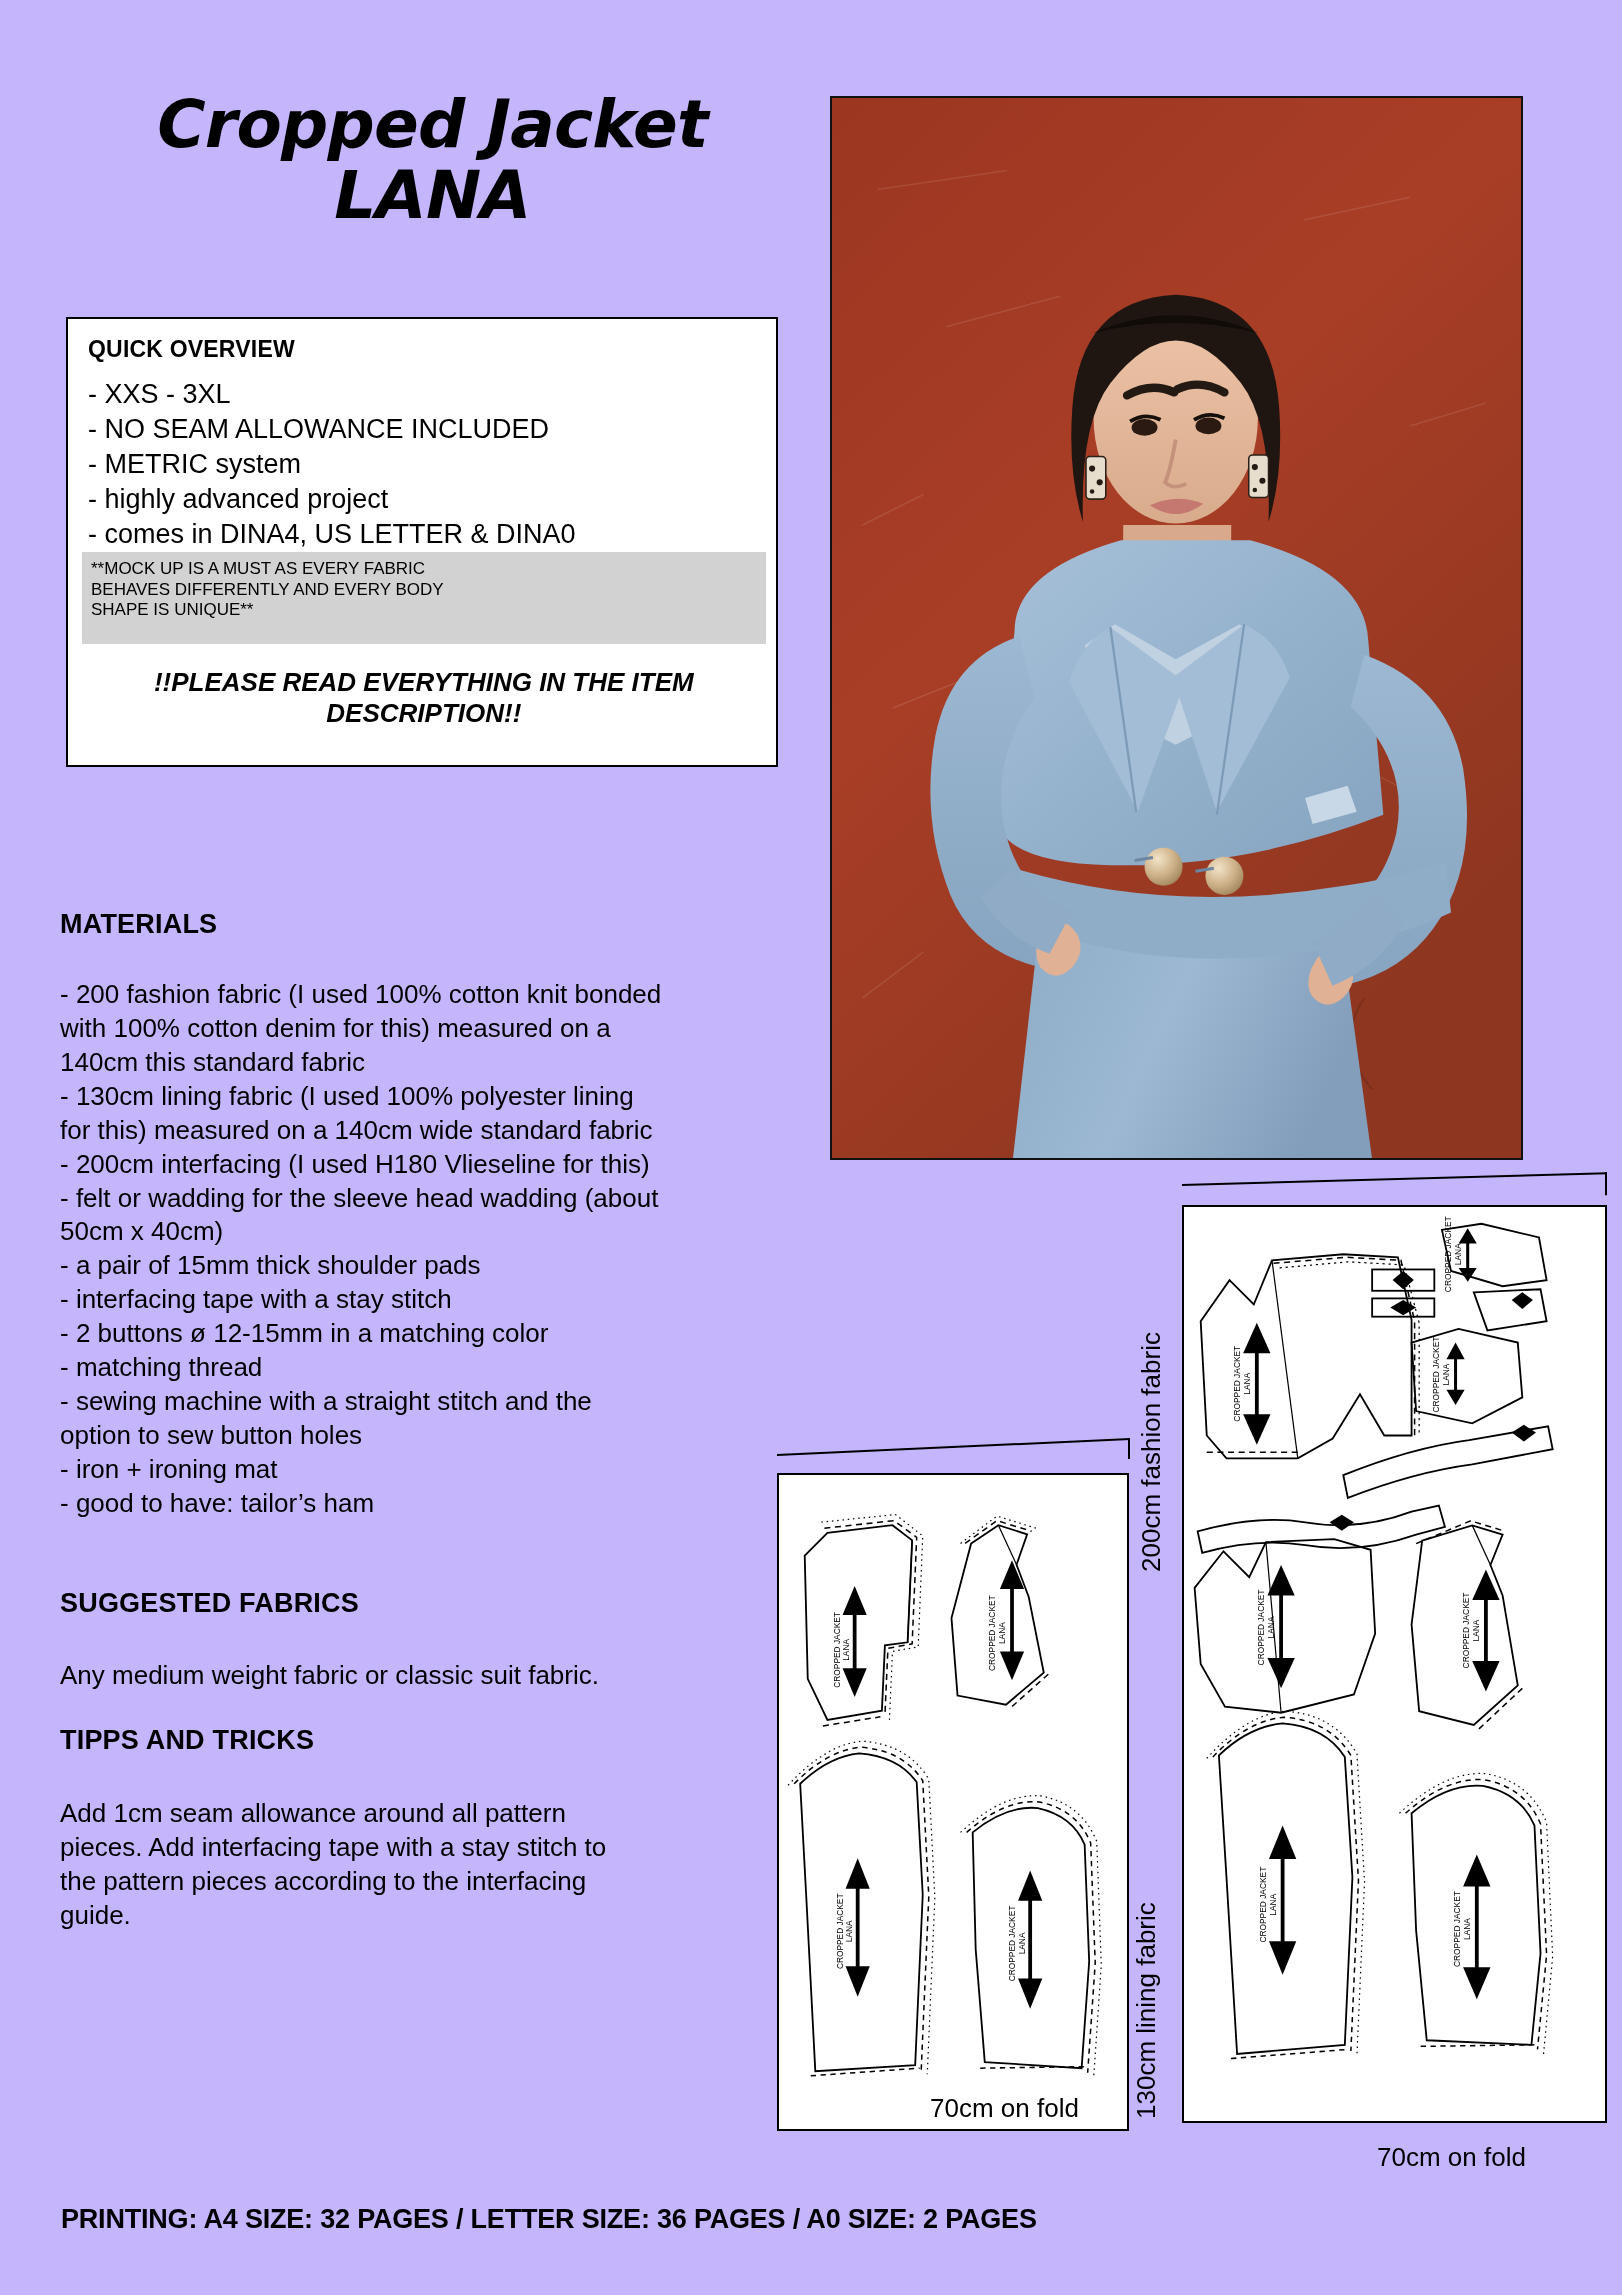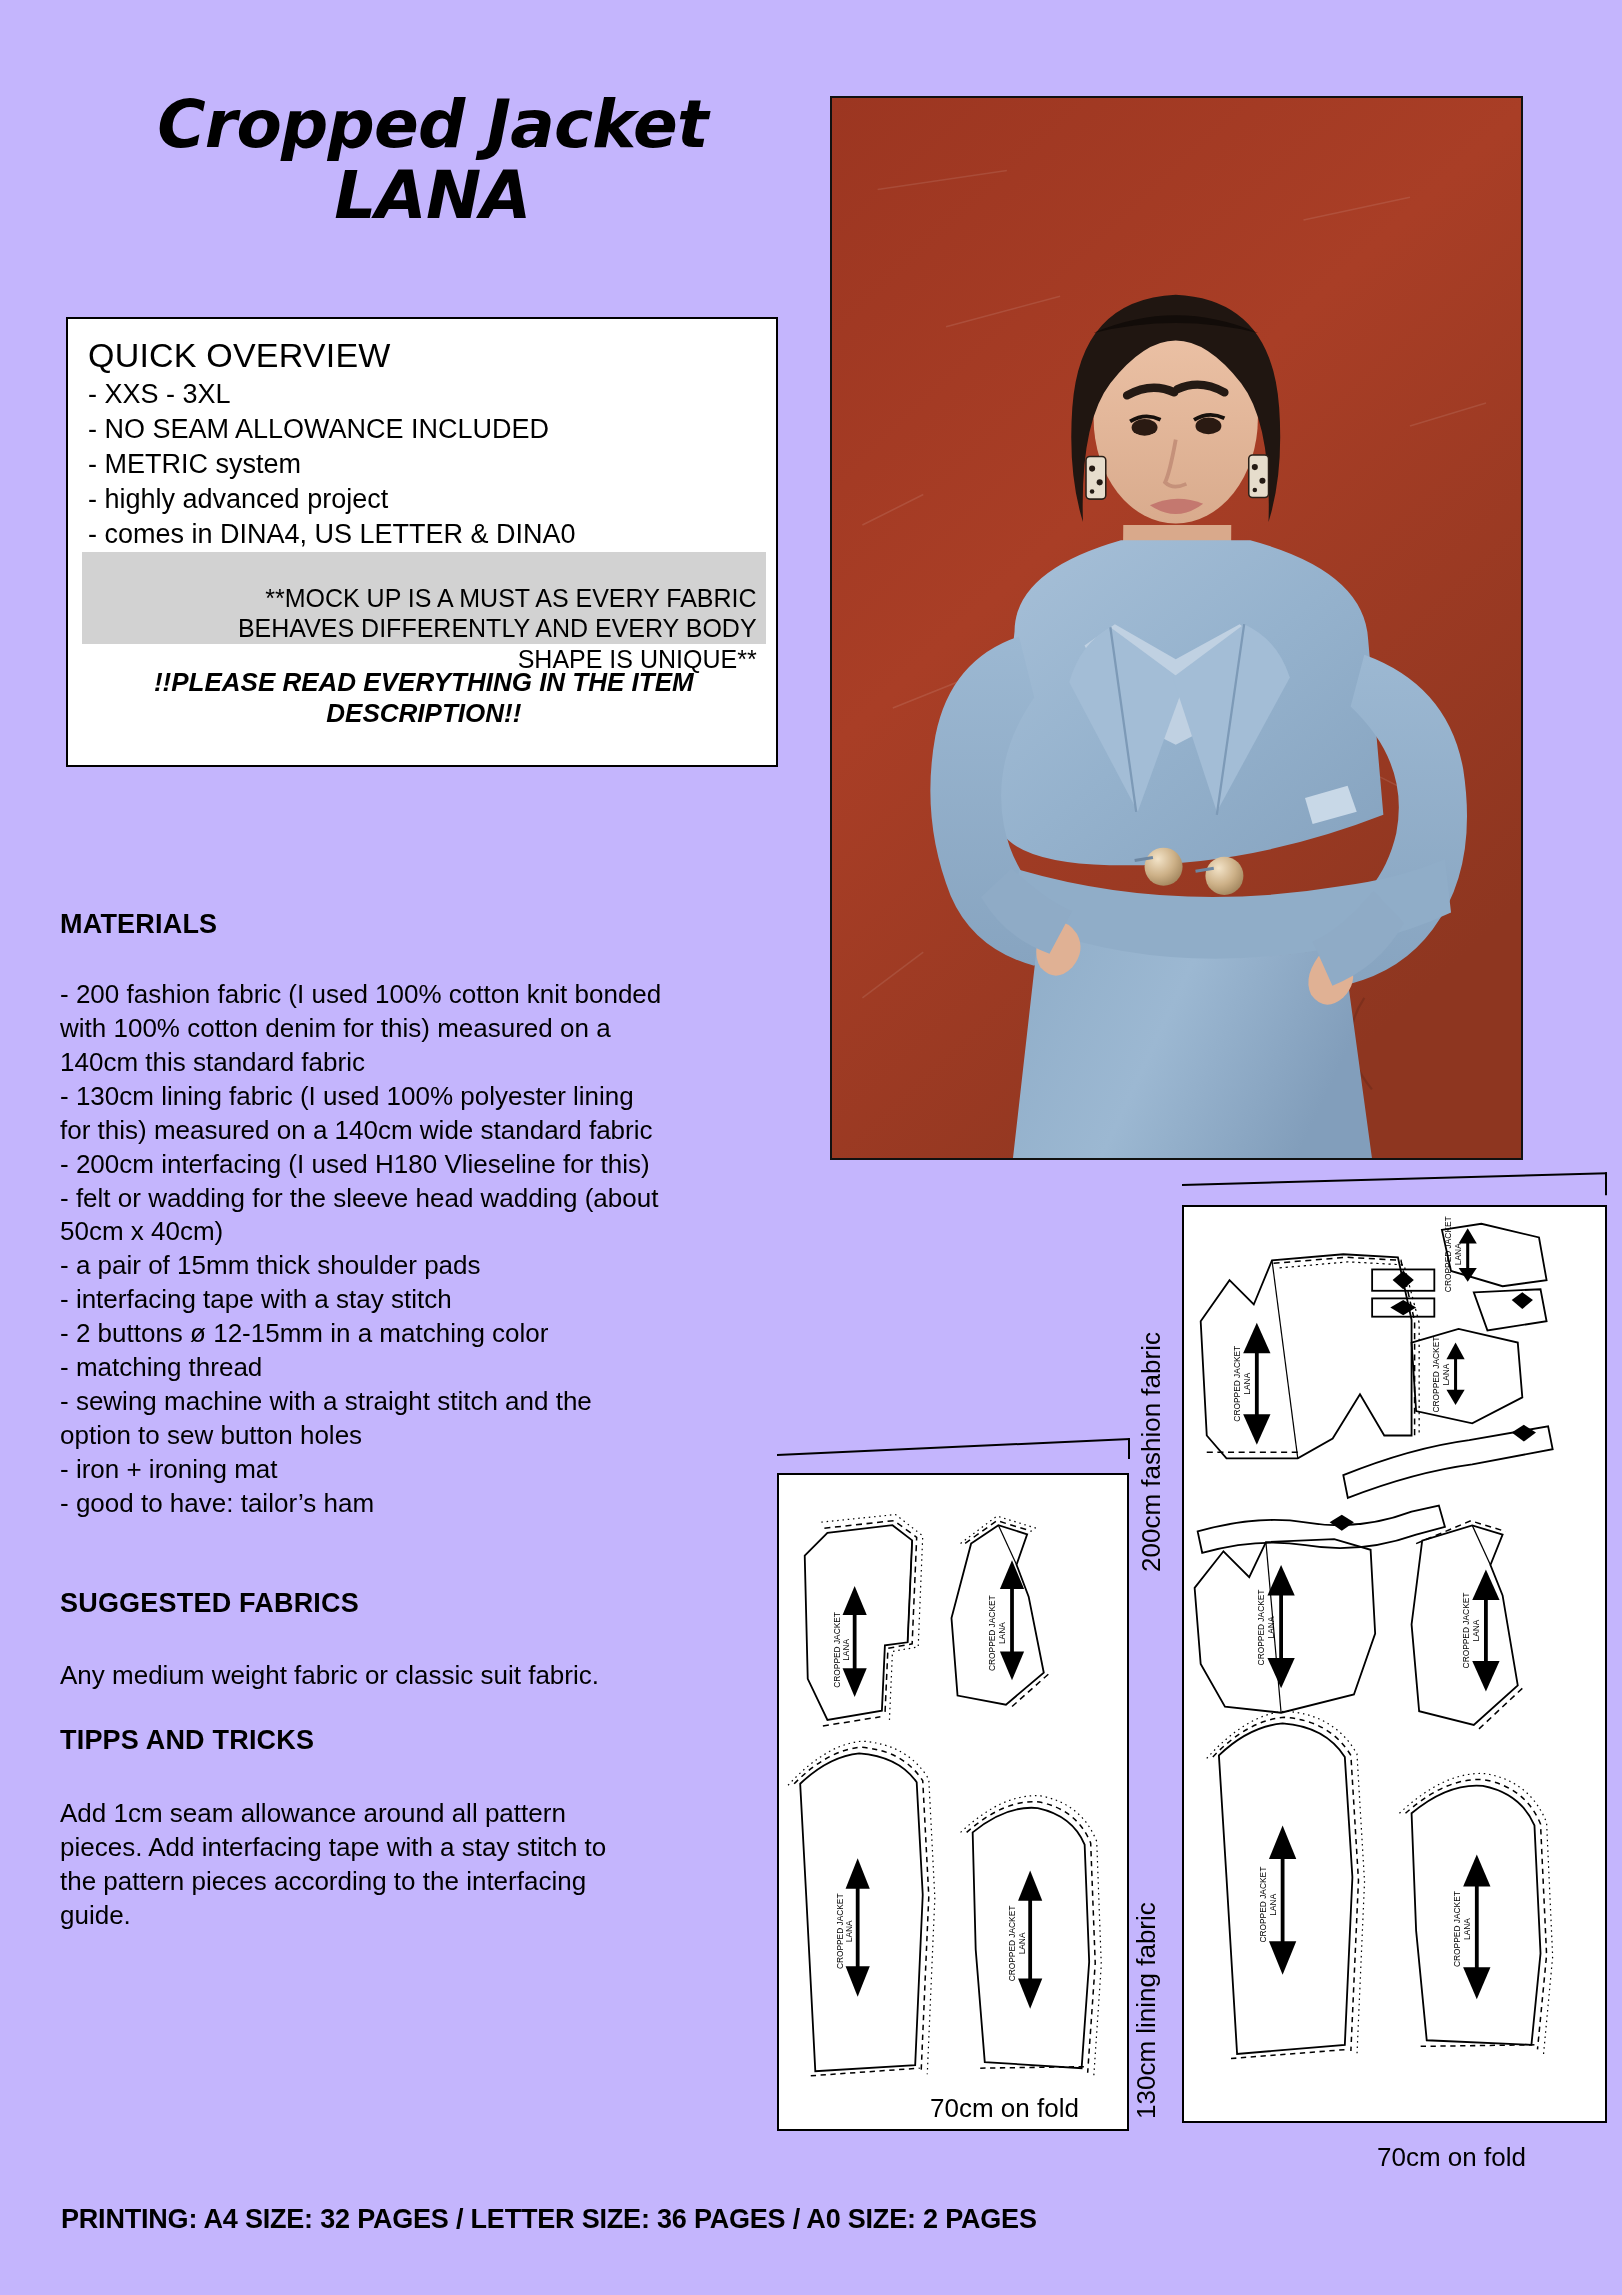--- a/index.html
+++ b/index.html
@@ -12,29 +12,29 @@
   
   #title{position:absolute;left:115px;top:92px;width:635px;text-align:center;}
   .title-line{font-family:"DejaVu Sans",sans-serif;font-weight:bold;
       font-style:italic;color:#000;letter-spacing:-0.8px;line-height:1.0;}
   #title-l1{font-size:66px;}
   #title-l2{font-size:66px;margin-top:4.6px;}
 
   
   #overview-box{position:absolute;left:66px;top:317px;width:712px;height:450px;
       border:2.3px solid #000;box-sizing:border-box;background:#fff;}
-  #overview-head{position:absolute;left:20px;top:17px;font-size:34px;font-weight:normal;
+  #overview-head{position:absolute;left:20px;top:17px;font-size:23px;font-weight:bold;
       letter-spacing:0.2px;}
   #overview-list{position:absolute;left:20px;top:58px;width:673px;}
   #overview-list .ov-item{font-size:27px;line-height:1.30;white-space:nowrap;}
 
   #mockup-band{position:absolute;left:13.8px;top:233px;width:684px;height:92px;
       background:#d2d2d2;box-sizing:border-box;}
-  #mockup-band .mk{position:absolute;left:9.2px;right:9.2px;top:6.9px;text-align:right;
-      font-size:25px;line-height:1.22;margin-top:24px;}
+  #mockup-band .mk{position:absolute;left:9.2px;right:9.2px;top:6.9px;text-align:left;
+      font-size:17px;line-height:1.22;}
 
   #please-read{position:absolute;left:15.3px;top:348px;width:681px;text-align:center;
       font-size:26px;font-weight:bold;line-height:1.20;font-style:italic;}
 
   
   .col{position:absolute;left:60px;width:719px;}
   .sec-head{font-size:27px;font-weight:bold;letter-spacing:0.2px;}
   .body-line{font-size:26px;line-height:1.305;}
 
   #materials-head{top:909px;}

